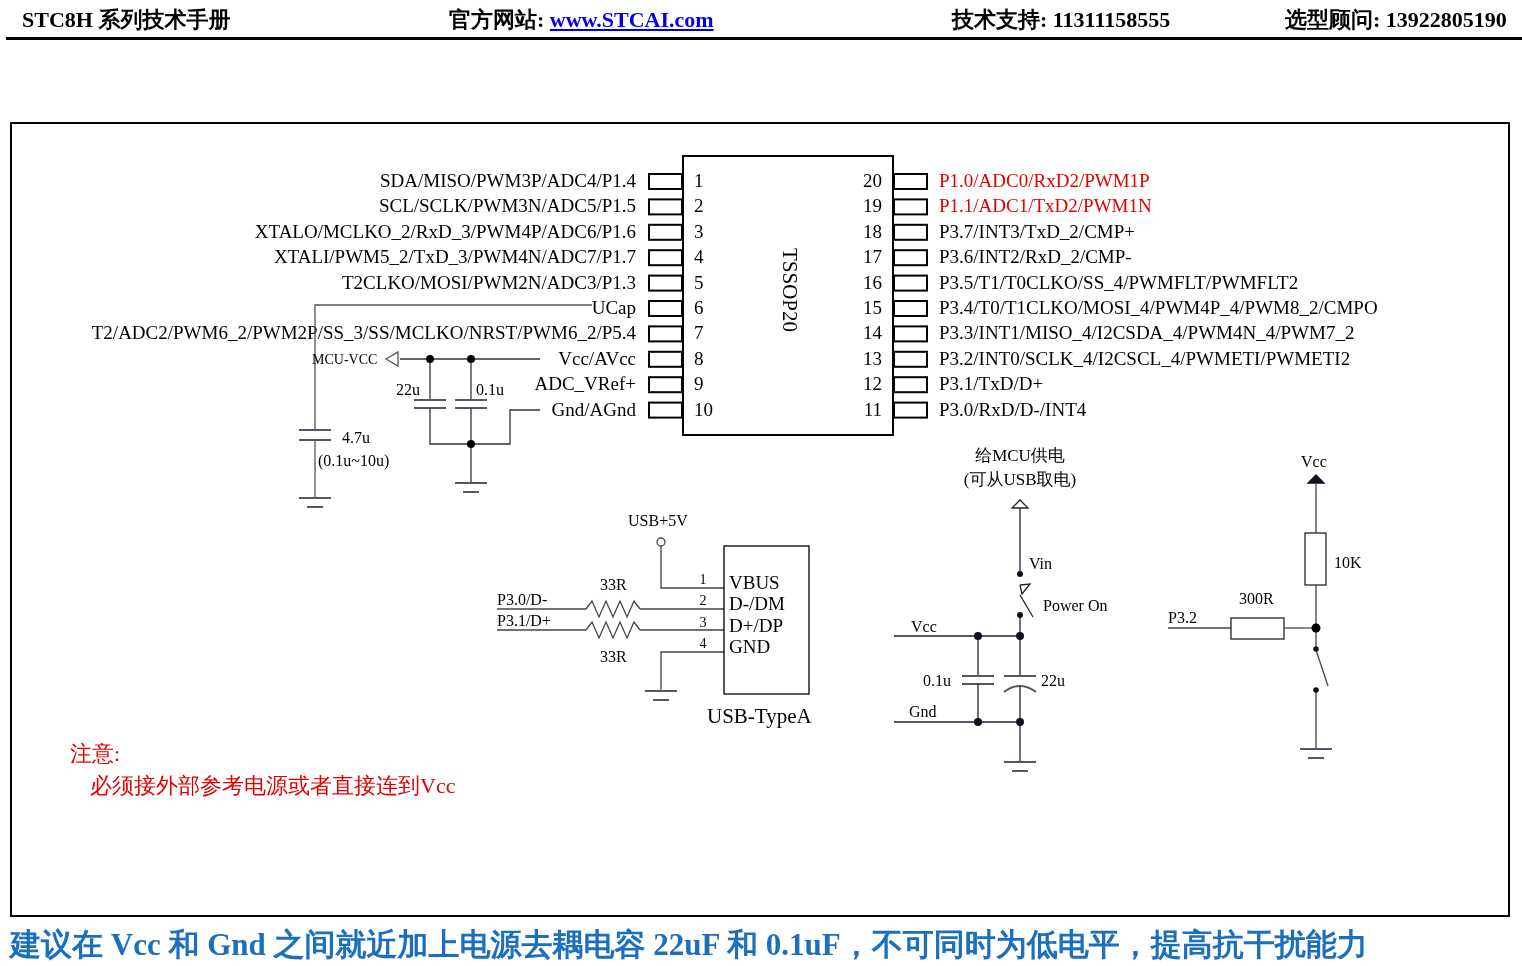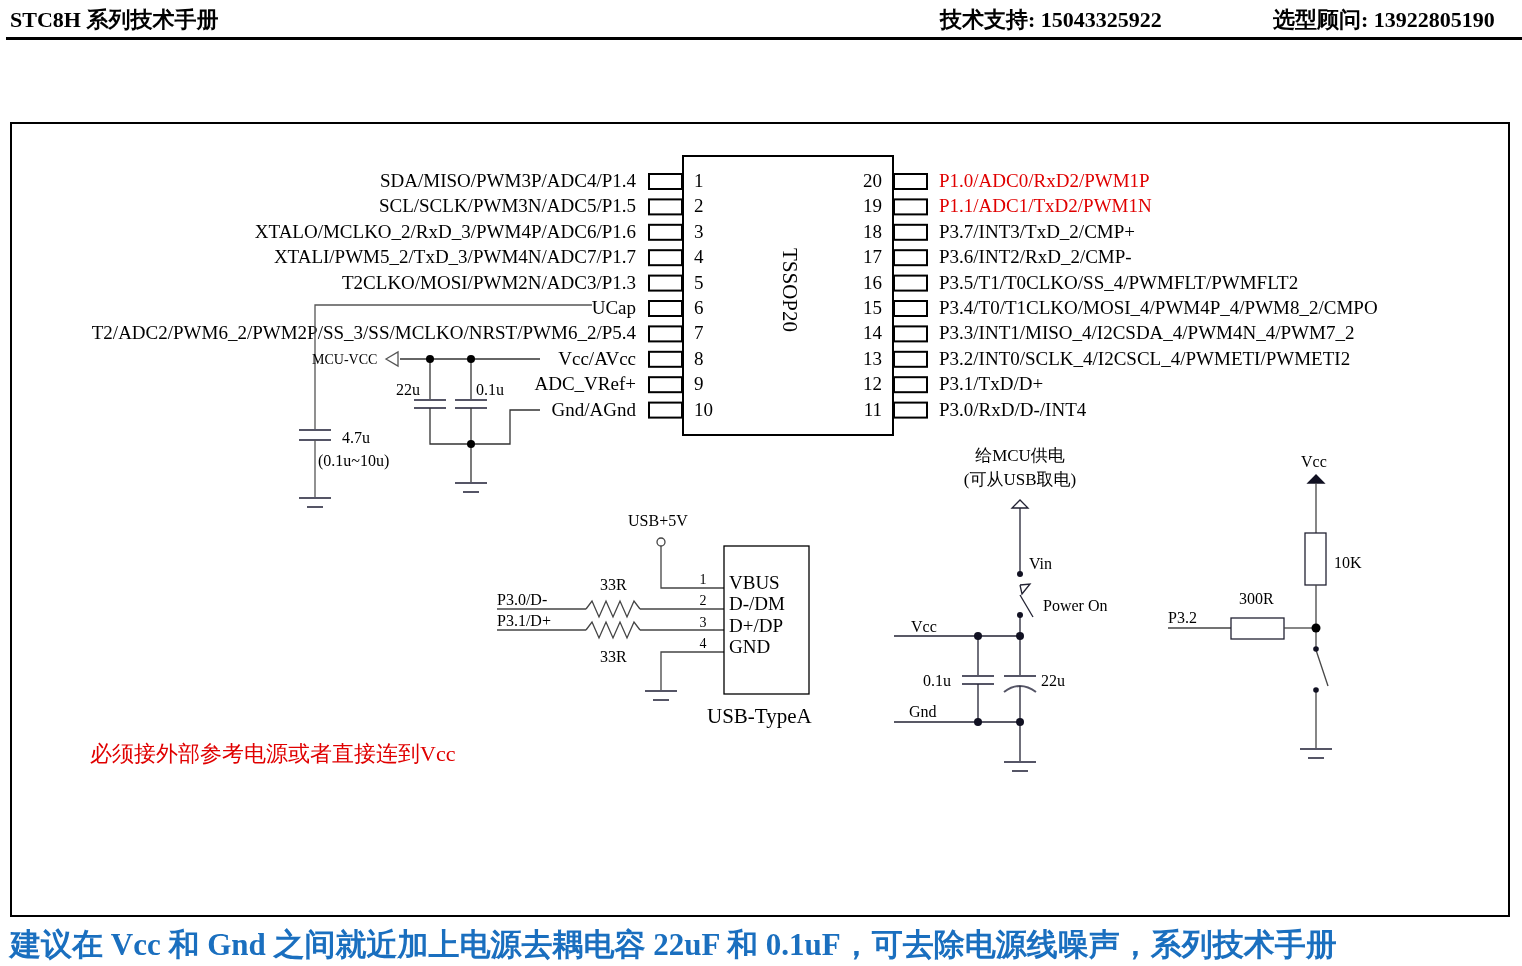--- a/index.html
+++ b/index.html
@@ -1,36 +1,39 @@
 <!DOCTYPE html>
 <html><head>
 <meta charset="utf-8">
 <style>
   html, body { margin:0; padding:0; background:#ffffff; }
   body { width:1522px; height:966px; position:relative; overflow:hidden;
          font-family:"Liberation Serif", "DejaVu Serif", serif; color:#000; }
   .header { position:absolute; left:0; top:0; width:1522px; height:40px; }
   .header-rule { position:absolute; left:6px; top:37px; width:1516px; height:3px; background:#000; }
-  .hdr { position:absolute; top:5px; font-size:22px; font-weight:bold; white-space:nowrap; }
+  .hdr { position:absolute; top:5px; font-size:22px; font-weight:bold; white-space:nowrap;margin-left:12px; }
   .hdr a { color:#0000ee; text-decoration:underline; }
   .frame { position:absolute; left:10px; top:122px; width:1496px; height:791px; border:2px solid #000; }
   svg#schem { position:absolute; left:0; top:0; }
   svg text { font-family:"Liberation Serif", "DejaVu Serif", serif; }
   .banner { position:absolute; left:10px; top:924px; font-size:31px; font-weight:bold; color:#1a6fbf;
             white-space:nowrap; font-family:"Liberation Serif", "DejaVu Serif", serif; }
   .notes { position:absolute; left:70px; top:738px; color:#e00000; font-size:22px; line-height:31.5px; }
   .notes div { white-space:nowrap; }
   .notes .indent { padding-left:20px; }
 </style>
 </head>
 <body>
 
 <div class="header">
   <span class="hdr" style="left:10px;">STC8H 系列技术手册</span>
-  <span class="hdr" style="left:940px;">技术支持: 15043325922</span>
+  <span class="hdr" style="left:437px;">
+    <span>官方网站: </span><a>www.STCAI.com</a>
+  </span>
+  <span class="hdr" style="left:940px;">技术支持: 11311158555</span>
   <span class="hdr" style="left:1273px;text-align:right;">选型顾问: 13922805190</span>
   <div class="header-rule"></div>
 </div>
 
 <div class="frame"></div>
 
 <svg id="schem" width="1522" height="966">
 
   <rect x="683" y="156" width="210" height="279" fill="none" stroke="#000" stroke-width="2"></rect>
   <text x="0" y="0" font-size="21" transform="translate(783,248) rotate(90)">TSSOP20</text>
@@ -253,16 +256,17 @@
   <circle cx="1316" cy="628" r="4.5" fill="#000"></circle>
   <circle cx="1316" cy="649" r="2.8" fill="#112"></circle>
   <circle cx="1316" cy="690" r="2.8" fill="#112"></circle>
   <text x="1301" y="467" font-size="16">Vcc</text>
   <text x="1334" y="568" font-size="16">10K</text>
   <text x="1239" y="604" font-size="16">300R</text>
   <text x="1168" y="623" font-size="16">P3.2</text>
 </svg>
 
 <div class="notes">
+  <div>注意:</div>
   <div class="indent">必须接外部参考电源或者直接连到Vcc</div>
 </div>
 
-<div class="banner">建议在 Vcc 和 Gnd 之间就近加上电源去耦电容 22uF 和 0.1uF，可去除电源线噪声，系列技术手册</div>
+<div class="banner">建议在 Vcc 和 Gnd 之间就近加上电源去耦电容 22uF 和 0.1uF，不可同时为低电平，提高抗干扰能力</div>
 
 </body></html>

